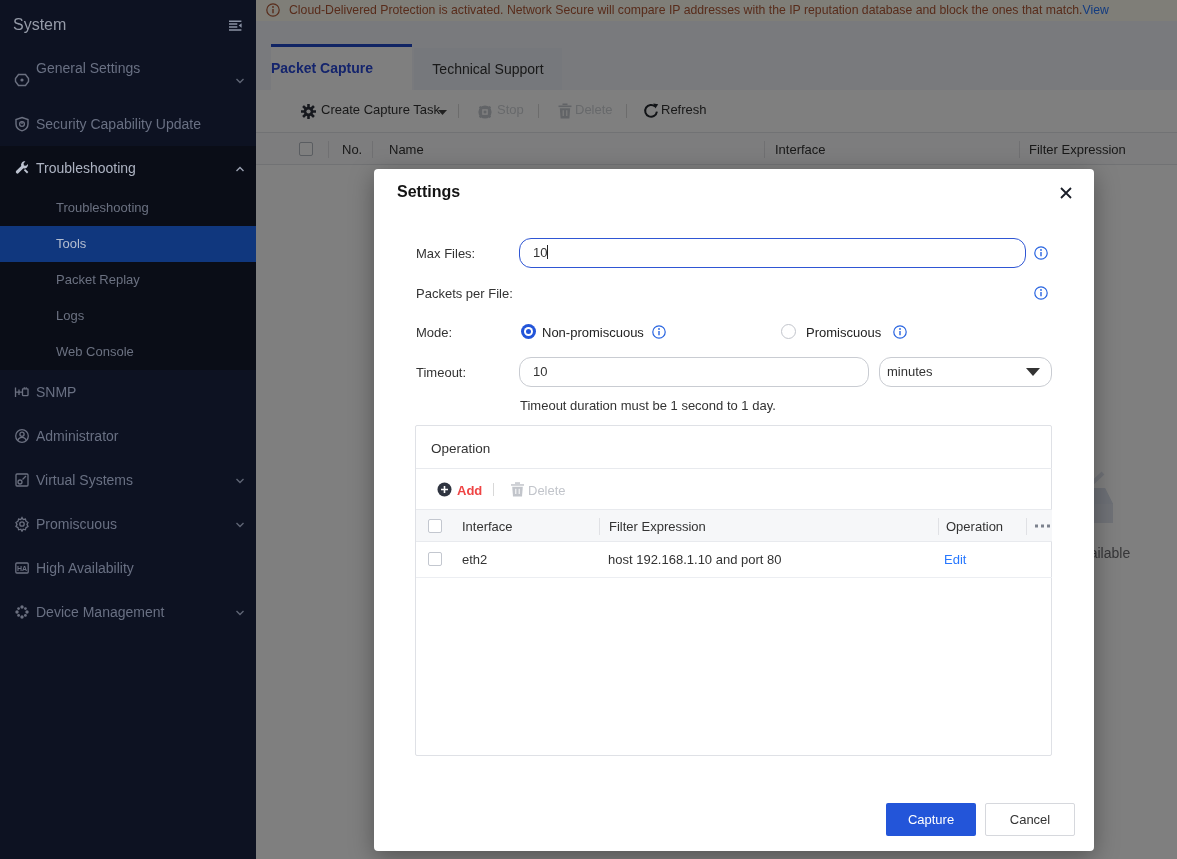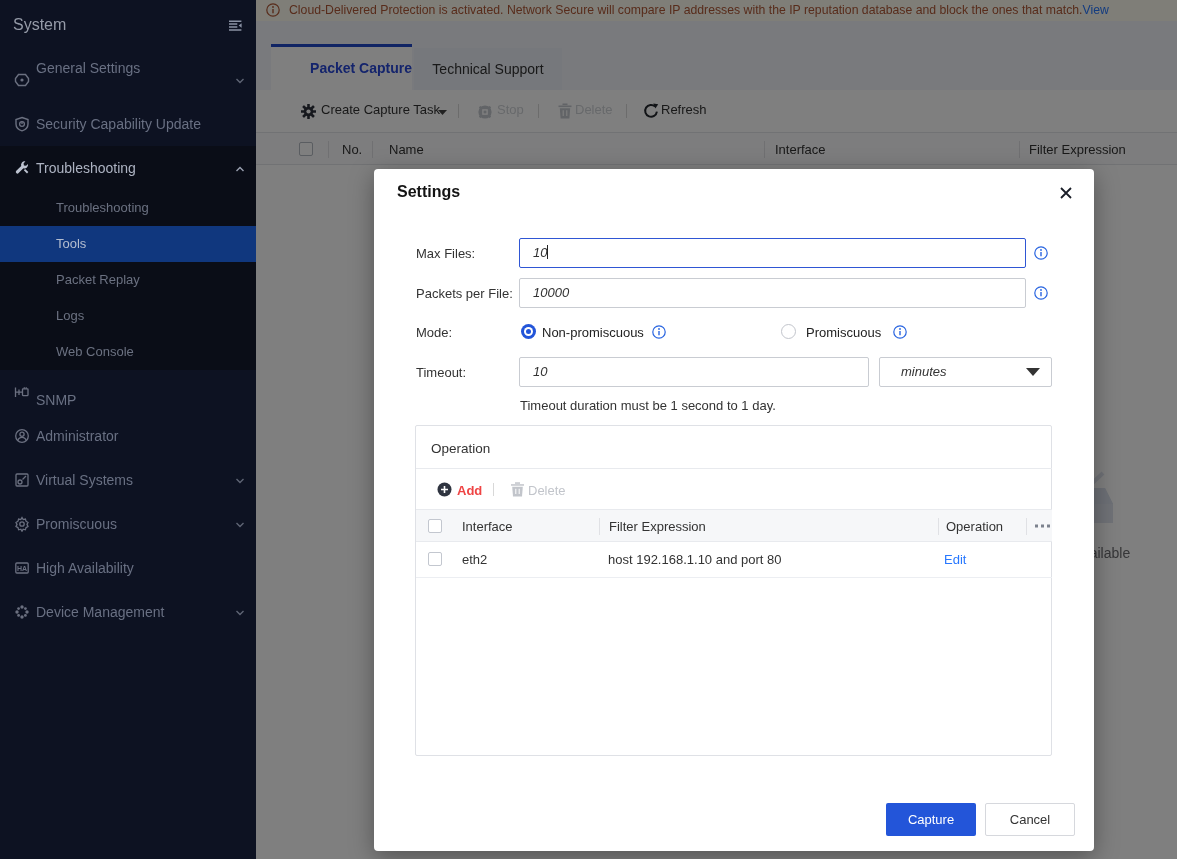--- a/index.html
+++ b/index.html
@@ -14,38 +14,38 @@
 .sb-item{position:absolute;left:36px;width:190px;font-size:14px;color:#697083;}
 .sb-sub{position:absolute;left:56px;width:180px;font-size:13px;color:#6b7181;}
 .sb-ico{position:absolute;left:14px;width:16px;height:16px;}
 .sb-chev{position:absolute;left:234px;width:12px;height:12px;}
 
 #content{position:absolute;left:256px;top:0;width:921px;height:859px;background:#f3f5fa;}
 #infobar{position:absolute;left:0;top:0;width:921px;height:21px;background:#fefcf0;}
 #infotext{position:absolute;left:33px;top:3px;font-size:12.25px;color:#b05836;}
 #infotext a{color:#2878ff;text-decoration:none;}
 #tabline{position:absolute;left:15px;top:44px;width:141px;height:3px;background:#2048c8;}
-#tab1{position:absolute;left:15px;top:47px;width:141px;height:43px;background:#ffffff;color:#2848d8;font-weight:bold;font-size:14px;text-align:right;line-height:43px;}
+#tab1{position:absolute;left:15px;top:47px;width:141px;height:43px;background:#ffffff;color:#2848d8;font-weight:bold;font-size:14px;text-align:left;line-height:43px;}
 #tab2{position:absolute;left:158px;top:48px;width:148px;height:42px;background:#ecf0f8;color:#333;font-size:14px;text-align:center;line-height:42px;}
 #panel{position:absolute;left:0;top:90px;width:921px;height:769px;background:#fff;}
 .tbtn{position:absolute;top:102px;height:20px;font-size:13px;color:#333;}
 .tbtn.dis{color:#cfd2d6;}
 .tsep{position:absolute;top:104px;width:1px;height:14px;background:#d8d8d8;}
 #thead{position:absolute;left:0;top:132px;width:921px;height:33px;background:#fbfbfc;border-top:1px solid #e3e4e8;border-bottom:1px solid #e3e4e8;box-sizing:border-box;}
 .th{position:absolute;top:0;height:33px;line-height:33px;font-size:13px;color:#333;}
 .thsep{position:absolute;top:8px;width:1px;height:17px;background:#e0e1e5;}
 .cb{position:absolute;width:14px;height:14px;border:1px solid #b5bac2;border-radius:2px;background:#fff;box-sizing:border-box;}
 #empty-txt{position:absolute;left:766px;top:545px;width:220px;font-size:14px;color:#6c6c70;}
 
 #dim{position:absolute;left:256px;top:0;width:921px;height:859px;background:rgba(0,0,0,0.5);z-index:5;}
 
 #modal{position:absolute;left:374px;top:169px;width:720px;height:682px;background:#fff;border-radius:4px;box-shadow:0 6px 24px rgba(0,0,0,0.35);z-index:10;box-sizing:border-box;}
 #m-title{position:absolute;left:23px;top:14px;font-size:16px;font-weight:bold;color:#141414;}
 .m-label{position:absolute;left:42px;font-size:13px;color:#333;}
-.m-input{position:absolute;left:145px;width:507px;height:30px;border:1px solid #c9ccd2;border-radius:2px;box-sizing:border-box;background:#fff;font-size:13px;color:#333;line-height:28px;padding-left:13px;font-style:italic;}
+.m-input{position:absolute;left:145px;width:507px;height:30px;border:1px solid #c9ccd2;border-radius:12px;box-sizing:border-box;background:#fff;font-size:13px;color:#333;line-height:28px;padding-left:13px;}
 .m-input.focus{border:1px solid #2f56d4;}
 .info-i{position:absolute;width:14px;height:14px;}
 .m-hint{position:absolute;left:146px;top:398px;font-size:13px;color:#333;}
 #ibox{position:absolute;left:41px;top:256px;width:637px;height:331px;border:1px solid #dfe1e6;border-radius:2px;box-sizing:border-box;}
 .edit{color:#2878ff;}
 .btn-blue{position:absolute;left:512px;top:634px;width:90px;height:33px;background:#2355d9;border-radius:2px;color:#fff;font-size:13px;text-align:center;line-height:33px;}
 .btn-white{position:absolute;left:611px;top:634px;width:90px;height:33px;background:#fff;border:1px solid #d6d8dd;border-radius:2px;color:#333;font-size:13px;text-align:center;line-height:31px;box-sizing:border-box;}
 </style>
 </head>
 <body>
@@ -62,21 +62,21 @@
         <path d="M12.6 3.3 L9.7 5.55 L12.6 7.8 Z" fill="#8a92a4"></path>
       </svg>
   <div class="sb-item" style="top:60px">General Settings</div>
   <div class="sb-item" style="top:116px">Security Capability Update</div>
   <div class="sb-item" style="top:160px;color:#adb3c2">Troubleshooting</div>
   <div class="sb-sub" style="top:200px">Troubleshooting</div>
   <div class="sb-sub" style="top:236px;color:#b5bed0">Tools</div>
   <div class="sb-sub" style="top:272px">Packet Replay</div>
   <div class="sb-sub" style="top:308px">Logs</div>
   <div class="sb-sub" style="top:344px">Web Console</div>
-  <div class="sb-item" style="top:392px">SNMP</div>
+  <div class="sb-item" style="top:384px">SNMP</div>
   <div class="sb-item" style="top:428px">Administrator</div>
   <div class="sb-item" style="top:472px">Virtual Systems</div>
   <div class="sb-item" style="top:516px">Promiscuous</div>
   <div class="sb-item" style="top:560px">High Availability</div>
   <div class="sb-item" style="top:604px">Device Management</div>
 
   <svg class="sb-ico" style="top:72px" viewBox="0 0 16 16">
         <path d="M4.5 2.5 h7 l3 4 v3 l-3 4 h-7 l-3-4 v-3 Z" fill="none" stroke="#6b7080" stroke-width="1.4"></path>
         <circle cx="8" cy="8" r="1.6" fill="#6b7080"></circle>
       </svg>
@@ -252,21 +252,20 @@
         <path d="M1 1 L11 11 M11 1 L1 11" stroke="#1a1e28" stroke-width="1.8"></path>
       </svg>
   <div class="m-label" style="top:77px">Max Files:</div>
   <div class="m-input focus" style="top:69px">10<span style="display:inline-block;width:1px;height:14px;background:#222;vertical-align:-2px;"></span></div>
   <svg class="info-i" style="left:660px;top:77px" viewBox="0 0 14 14">
         <circle cx="7" cy="7" r="6.2" fill="none" stroke="#2864e0" stroke-width="1.2"></circle>
         <path d="M7 6 V10.2" stroke="#2864e0" stroke-width="1.4"></path>
         <circle cx="7" cy="4" r="0.9" fill="#2864e0"></circle>
       </svg>
   <div class="m-label" style="top:117px">Packets per File:</div>
-  <div class="m-input" style="top:109px">10000</div>
   <svg class="info-i" style="left:660px;top:117px" viewBox="0 0 14 14">
         <circle cx="7" cy="7" r="6.2" fill="none" stroke="#2864e0" stroke-width="1.2"></circle>
         <path d="M7 6 V10.2" stroke="#2864e0" stroke-width="1.4"></path>
         <circle cx="7" cy="4" r="0.9" fill="#2864e0"></circle>
       </svg>
   <div class="m-label" style="top:156px">Mode:</div>
   <div class="abs" style="left:147px;top:155px;width:15px;height:15px;border-radius:50%;background:#2355d9;"></div>
   <div class="abs" style="left:150px;top:158px;width:9px;height:9px;border-radius:50%;background:#fff;"></div>
   <div class="abs" style="left:152px;top:160px;width:5px;height:5px;border-radius:50%;background:#2355d9;"></div>
   <div class="m-label" style="left:168px;top:156px;color:#222">Non-promiscuous</div>
@@ -277,21 +276,21 @@
       </svg>
   <div class="abs" style="left:407px;top:155px;width:13px;height:13px;border-radius:50%;background:#fff;border:1px solid #c2c5cc;"></div>
   <div class="m-label" style="left:432px;top:156px;color:#222">Promiscuous</div>
   <svg class="info-i" style="left:519px;top:156px" viewBox="0 0 14 14">
         <circle cx="7" cy="7" r="6.2" fill="none" stroke="#2864e0" stroke-width="1.2"></circle>
         <path d="M7 6 V10.2" stroke="#2864e0" stroke-width="1.4"></path>
         <circle cx="7" cy="4" r="0.9" fill="#2864e0"></circle>
       </svg>
   <div class="m-label" style="top:196px">Timeout:</div>
   <div class="m-input" style="top:188px;width:350px;">10</div>
-  <div class="m-input" style="left:505px;top:188px;width:173px;padding-left:21px;">minutes</div>
+  <div class="m-input" style="left:505px;top:188px;width:173px;padding-left:7px;">minutes</div>
   <svg class="abs" style="left:652px;top:199px" width="14" height="8" viewBox="0 0 14 8">
         <path d="M0 0 L7 8 L14 0 Z" fill="#333"></path>
       </svg>
   <div class="m-hint" style="top:229px">Timeout duration must be 1 second to 1 day.</div>
   <div id="ibox">
     <div class="abs" style="left:15px;top:15px;font-size:13.5px;color:#333;">Operation</div>
     <div class="abs" style="left:0;top:42px;width:636px;height:1px;background:#e8eaee;"></div>
     <svg class="abs" style="left:21px;top:56px" width="15" height="15" viewBox="0 0 15 15">
           <circle cx="7.5" cy="7.5" r="7" fill="#2f3440"></circle>
           <path d="M7.5 4 V11 M4 7.5 H11" stroke="#fff" stroke-width="1.6"></path>

